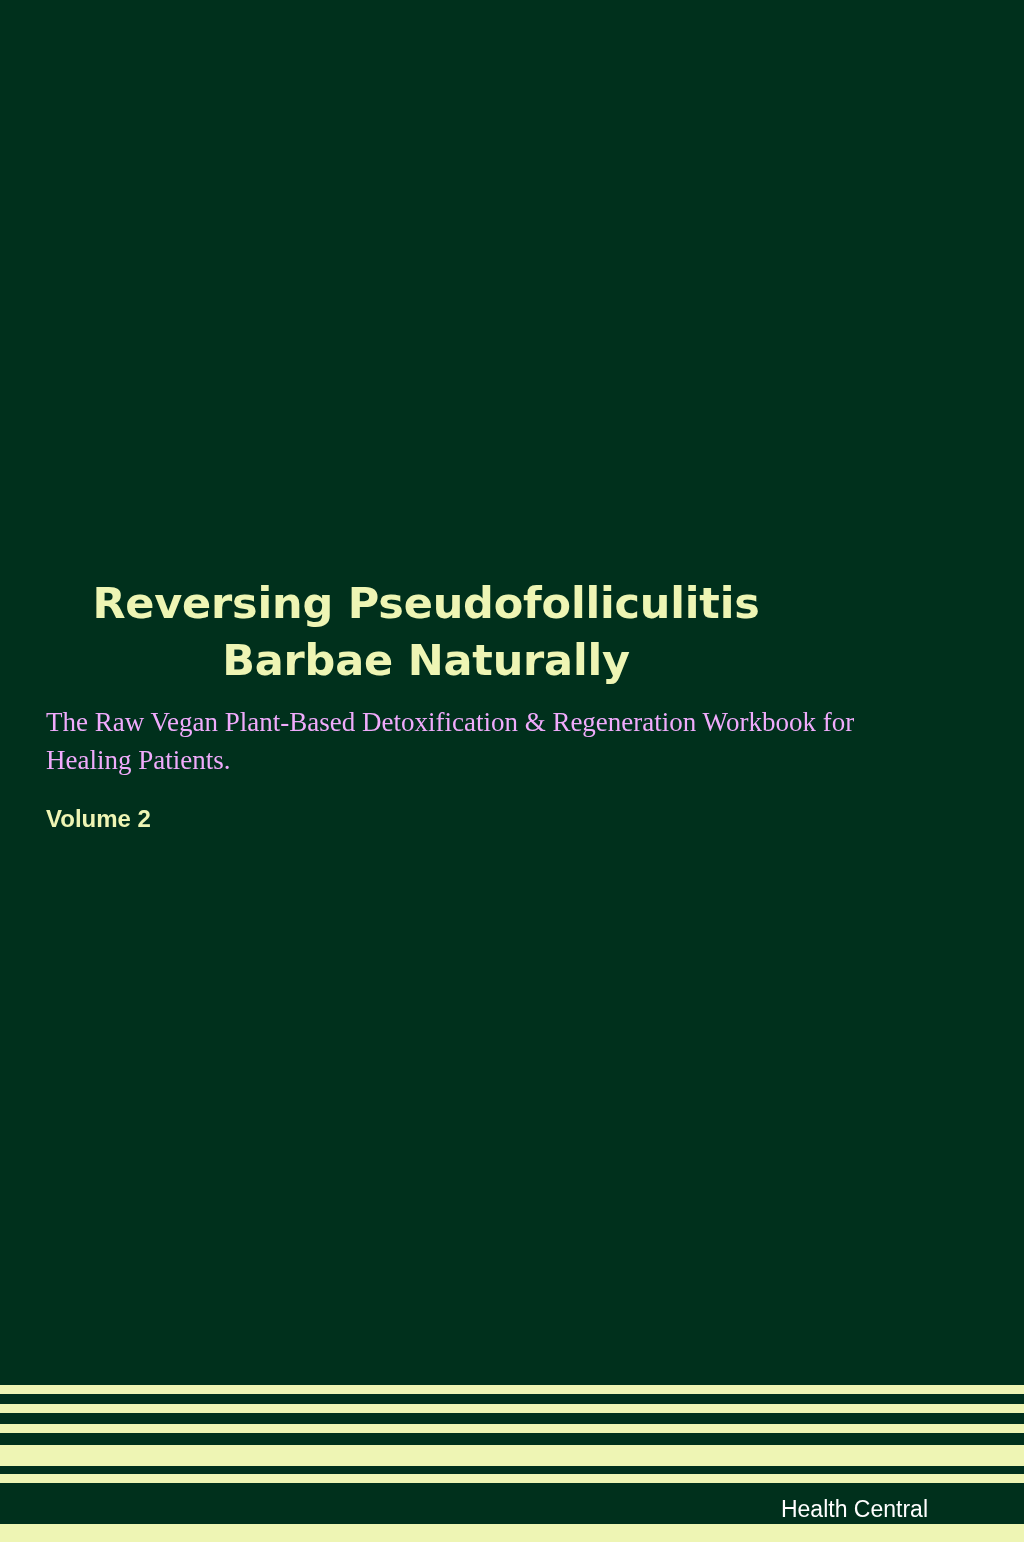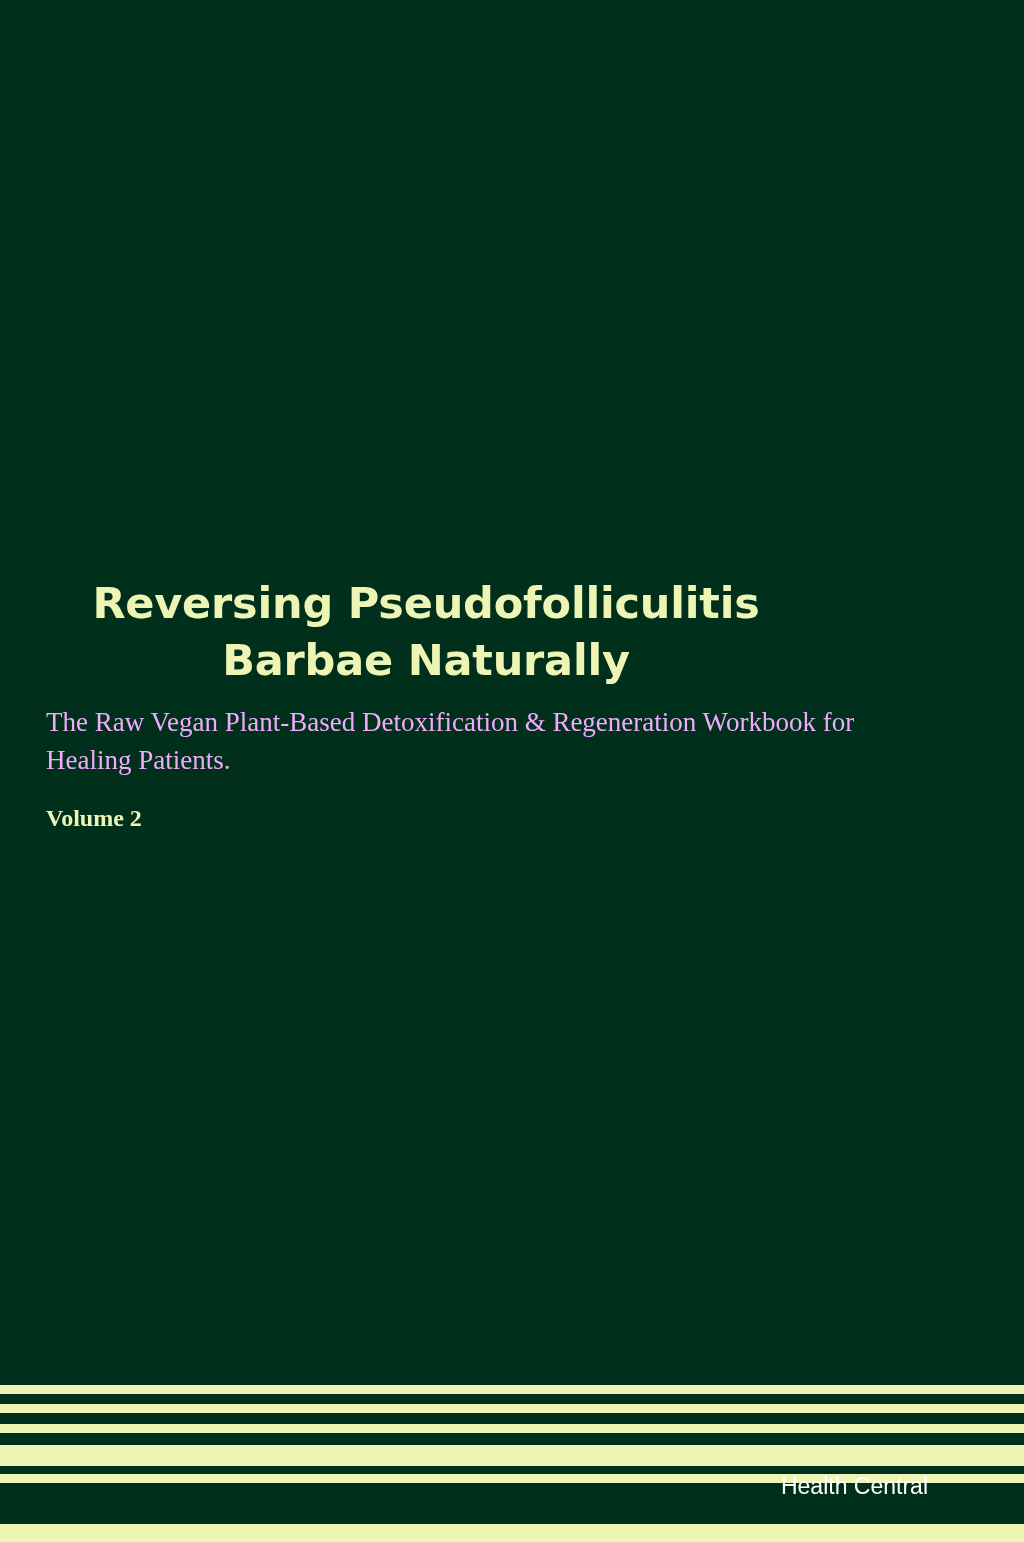--- a/index.html
+++ b/index.html
@@ -39,21 +39,21 @@
   }
   .book-subtitle {
     font-family: "Liberation Serif", serif;
     font-size: 27px;
     line-height: 1.42;
     color: #f0abfc;
     margin: 0 0 26px 0;
     max-width: 870px;
   }
   .book-volume {
-    font-family: Liberation Serif, serif;
+    font-family: Liberation Sans, sans-serif;
     font-weight: bold;
     font-size: 24px;
     color: #eef5b4;
     margin: 0;
   }
   
   .stripes {
     position: absolute;
     left: 0;
     right: 0;
@@ -72,21 +72,21 @@
   .s5 { top: 39px;  height: 9px;  background: #eef5b4; }
   .s6 { top: 48px;  height: 12px; background: #00301c; }
   .s7 { top: 60px;  height: 21px; background: #eef5b4; }
   .s8 { top: 81px;  height: 8px;  background: #00301c; }
   .s9 { top: 89px;  height: 9px;  background: #eef5b4; }
   .s10 { top: 98px; height: 41px; background: #00301c; }
   .s11 { top: 139px; height: 18px; background: #eef5b4; }
   .publisher {
     position: absolute;
     right: 96px;
-    top: 87px;
+    top: 110px;
     height: 29px;
     display: flex;
     align-items: center;
     font-family: "Liberation Sans", sans-serif;
     font-size: 23px;
     color: #ffffff;
   }
 </style>
 </head>
 <body>

